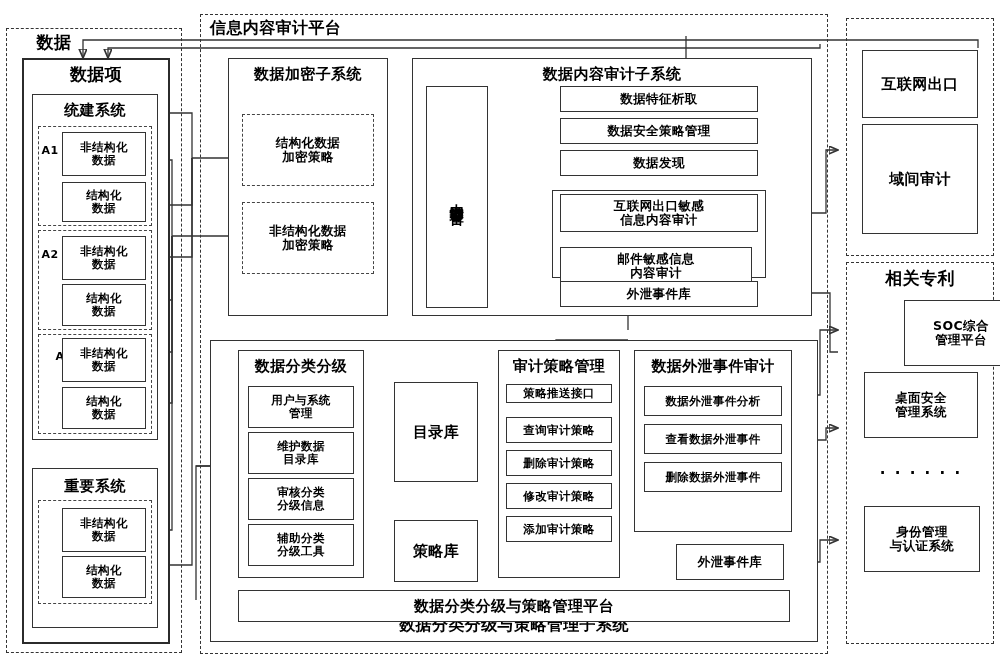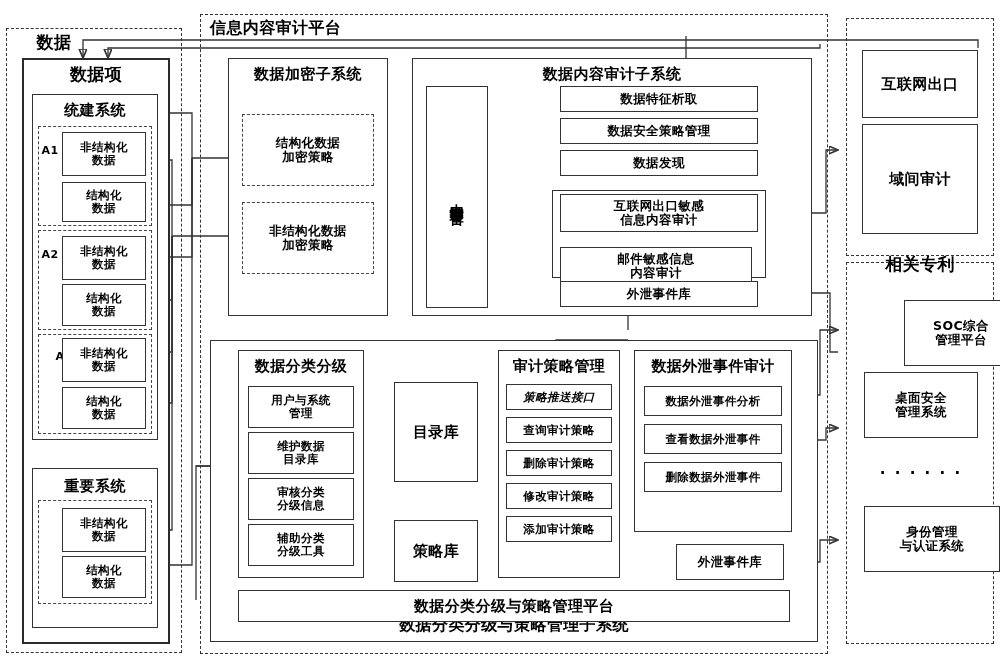--- a/index.html
+++ b/index.html
@@ -189,40 +189,40 @@
   <div class="box solid lbl cell-sm" style="left:248px;top:478px;width:106px;height:42px;white-space:pre-line;">审核分类
 分级信息</div>
   <div class="box solid lbl cell-sm" style="left:248px;top:524px;width:106px;height:42px;white-space:pre-line;">辅助分类
 分级工具</div>
 
   <div class="box solid lbl hd" style="left:394px;top:382px;width:84px;height:100px;">目录库</div>
   <div class="box solid lbl hd" style="left:394px;top:512px;width:84px;height:62px;margin-top:8px;">策略库</div>
 
   <div class="box solid" style="left:498px;top:350px;width:122px;height:228px;"></div>
   <div class="lbl hd" style="left:498px;top:354px;width:122px;height:24px;">审计策略管理</div>
-  <div class="box solid lbl cell-sm" style="left:506px;top:384px;width:106px;height:26px;font-style:italic;">策略推送接口</div>
+  <div class="box solid lbl cell-sm" style="left:506px;top:384px;width:106px;height:19px;">策略推送接口</div>
   <div class="box solid lbl cell-sm" style="left:506px;top:417px;width:106px;height:26px;">查询审计策略</div>
   <div class="box solid lbl cell-sm" style="left:506px;top:450px;width:106px;height:26px;">删除审计策略</div>
   <div class="box solid lbl cell-sm" style="left:506px;top:483px;width:106px;height:26px;">修改审计策略</div>
   <div class="box solid lbl cell-sm" style="left:506px;top:516px;width:106px;height:26px;">添加审计策略</div>
 
   <div class="box solid" style="left:634px;top:350px;width:158px;height:182px;"></div>
   <div class="lbl hd" style="left:634px;top:354px;width:158px;height:24px;">数据外泄事件审计</div>
   <div class="box solid lbl cell-sm" style="left:644px;top:386px;width:138px;height:30px;">数据外泄事件分析</div>
   <div class="box solid lbl cell-sm" style="left:644px;top:424px;width:138px;height:30px;">查看数据外泄事件</div>
   <div class="box solid lbl cell-sm" style="left:644px;top:462px;width:138px;height:30px;">删除数据外泄事件</div>
   <div class="box solid lbl cell" style="left:676px;top:544px;width:108px;height:36px;">外泄事件库</div>
 
   <div class="box dash" style="left:846px;top:18px;width:148px;height:238px;"></div>
   <div class="box solid lbl hd" style="left:862px;top:50px;width:116px;height:68px;">互联网出口</div>
   <div class="box solid lbl hd" style="left:862px;top:124px;width:116px;height:110px;">域间审计</div>
 
   <div class="box dash" style="left:846px;top:262px;width:148px;height:382px;"></div>
-  <div class="lbl hd-lg" style="left:846px;top:252px;width:148px;height:26px;">相关专利</div>
+  <div class="lbl hd-lg" style="left:846px;top:266px;width:148px;height:26px;">相关专利</div>
   <div class="box solid lbl cell" style="left:864px;top:300px;width:114px;height:66px;white-space:pre-line;margin-left:40px;">SOC综合
 管理平台</div>
   <div class="box solid lbl cell" style="left:864px;top:372px;width:114px;height:66px;white-space:pre-line;text-align:center;">桌面安全
 管理系统</div>
   <div class="lbl hd" style="left:864px;top:462px;width:114px;height:22px;letter-spacing:2px;">· · · · · ·</div>
-  <div class="box solid lbl cell" style="left:864px;top:506px;width:136px;height:66px;white-space:pre-line;">身份管理
+  <div class="box solid lbl cell" style="left:864px;top:506px;width:116px;height:66px;white-space:pre-line;">身份管理
 与认证系统</div>
 
 </div>
 
 </body></html>

